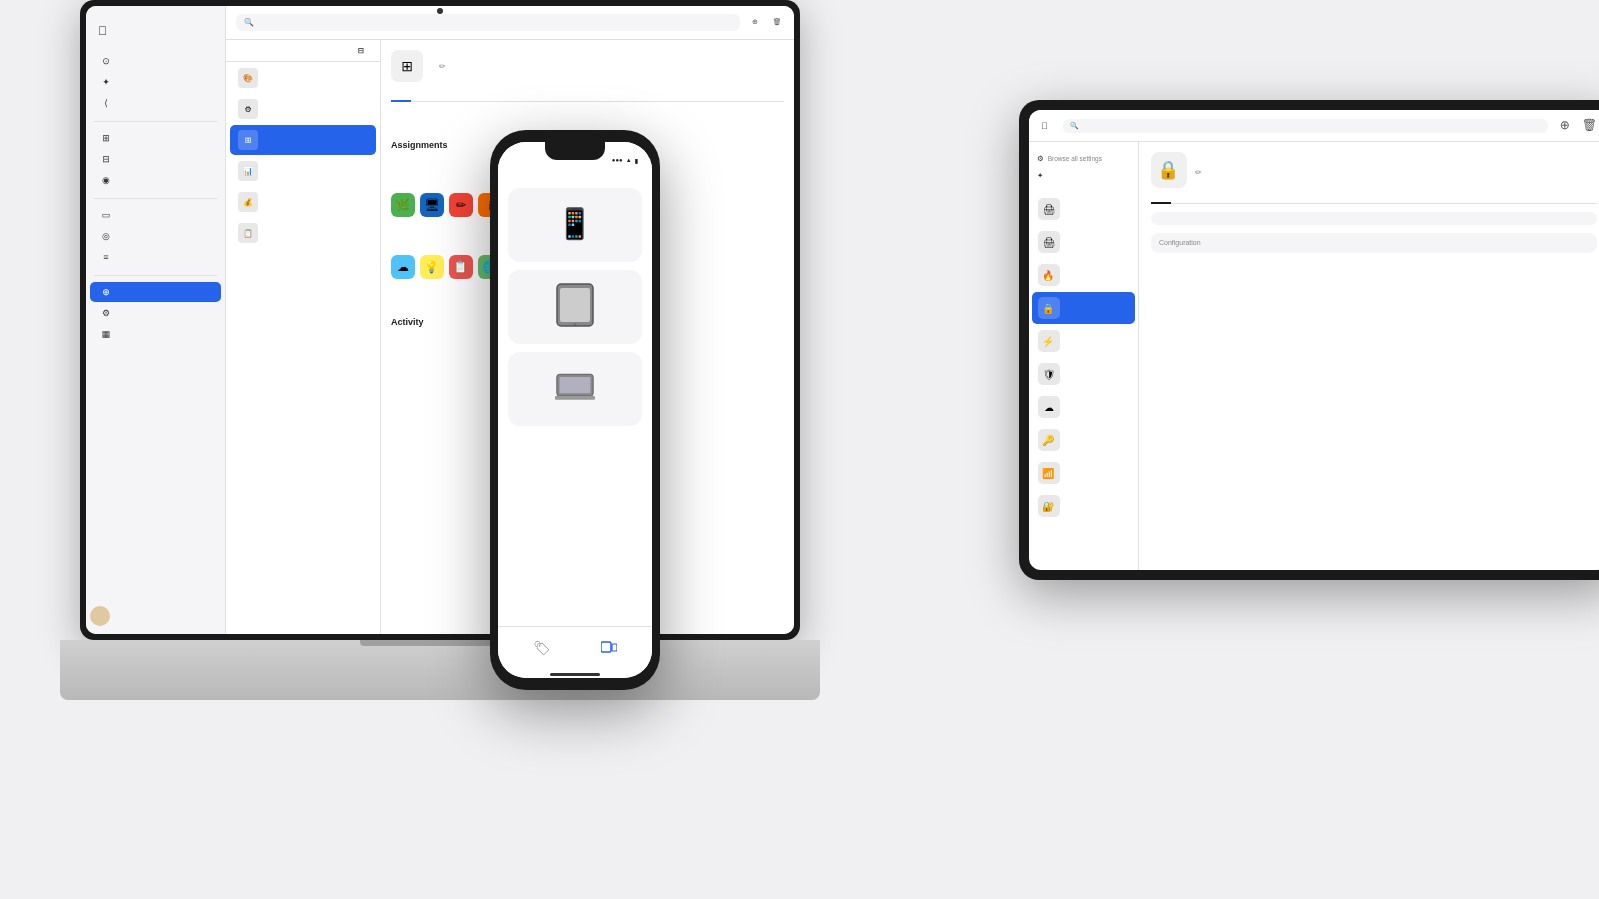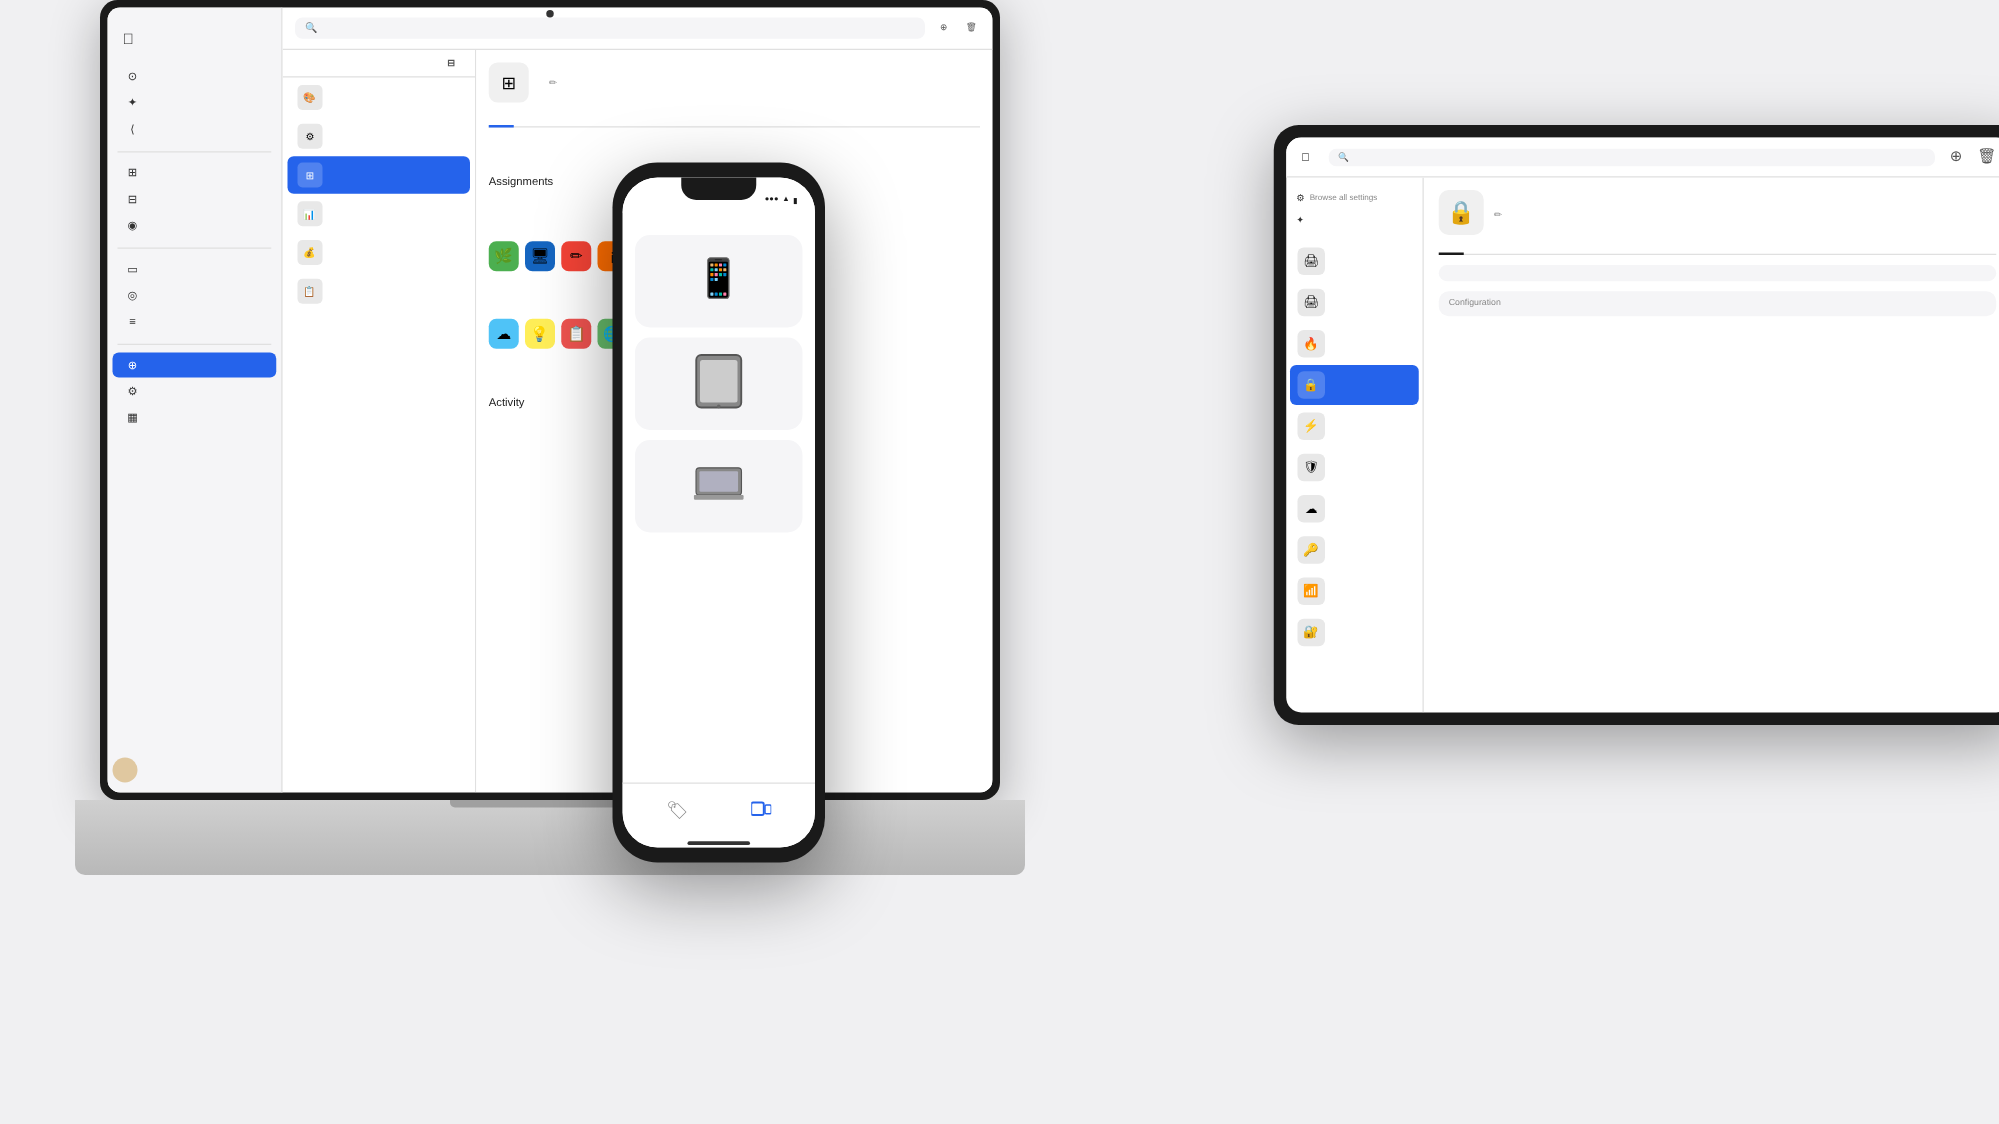--- a/index.html
+++ b/index.html
@@ -286,21 +286,21 @@
       border-bottom: 2px solid transparent;
       margin-bottom: -1px;
     }
     .mac-tab.active {
       color: #2563eb;
       border-bottom-color: #2563eb;
       font-weight: 500;
     }
     .mac-section-title {
       font-size: 9px;
-      font-weight: 400;
+      font-weight: 700;
       color: #1a1a1a;
       margin-bottom: 4px;
       margin-top: 38px;
     }
     .mac-assignment-row {
       display: flex;
       gap: 20px;
       margin-bottom: 10px;
     }
     .mac-assignment-item { font-size: 7px; color: #555; }

